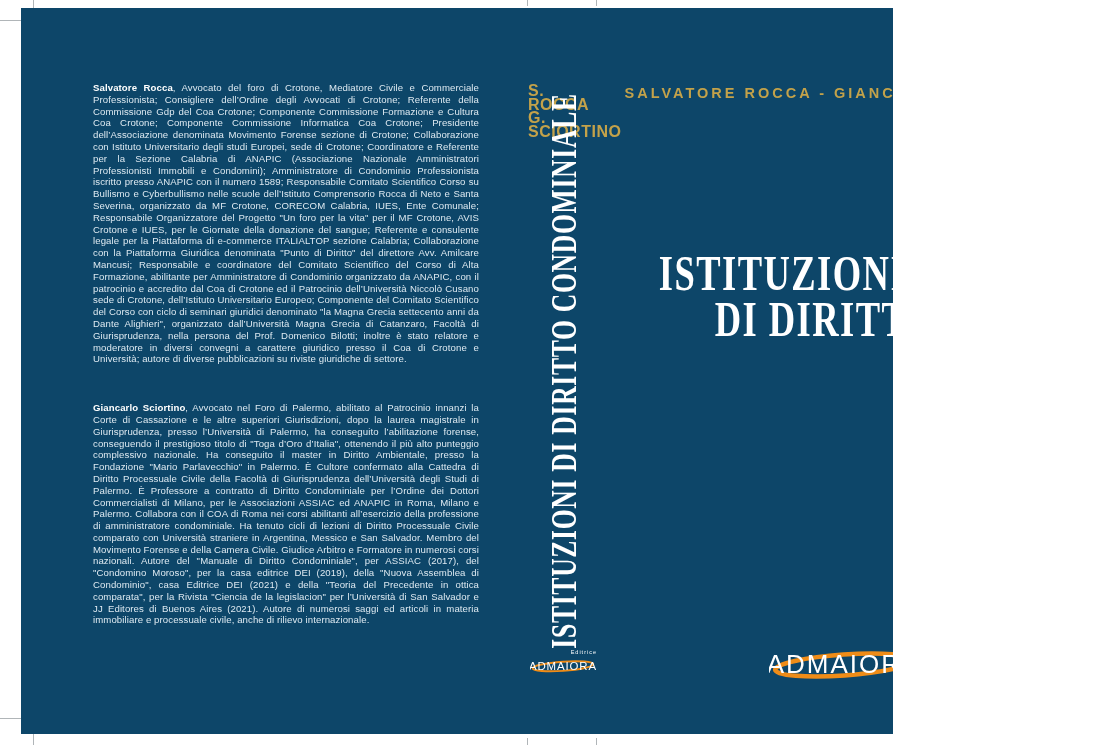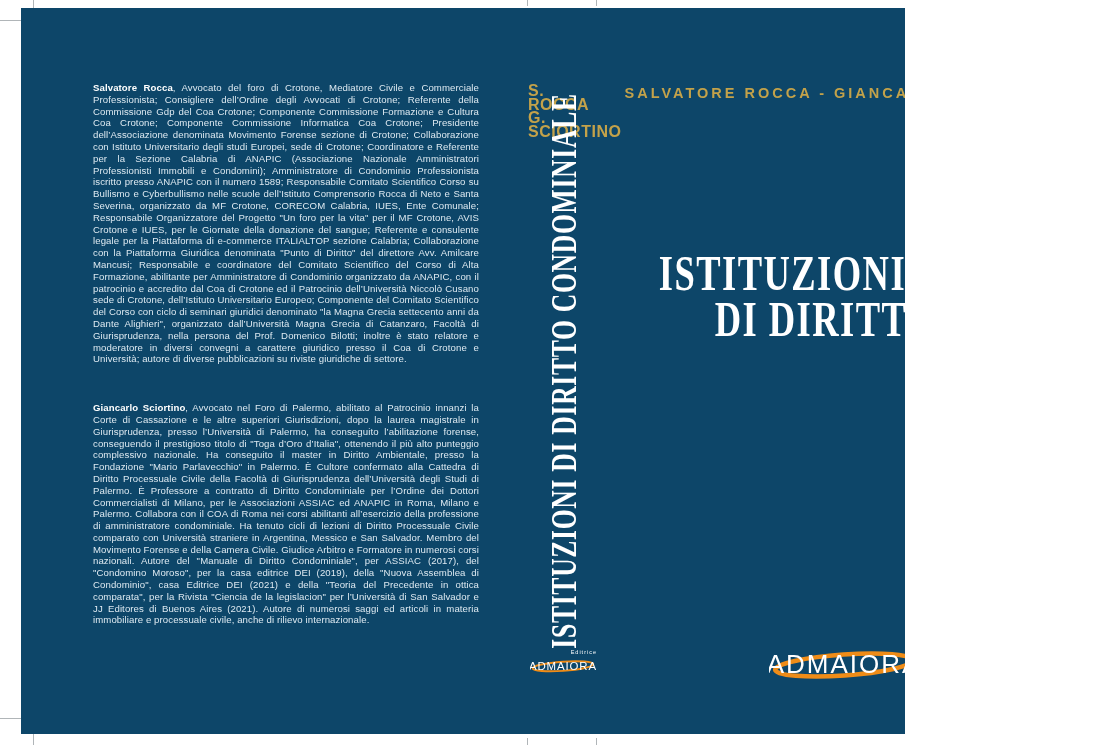--- a/index.html
+++ b/index.html
@@ -1,18 +1,18 @@
 <!DOCTYPE html>
 <html><head>
 <meta charset="utf-8">
 <style>
   html,body{margin:0;padding:0;background:#ffffff;}
   .page{
     position:relative;width:893px;height:745px;background:#ffffff;
-    font-family:"Liberation Sans",sans-serif;overflow:hidden;padding-left:12px;
+    font-family:"Liberation Sans",sans-serif;overflow:hidden;
   }
   
   .cover{
     position:absolute;left:21px;top:8px;width:1083px;height:726px;
     background:#0d4669;
   }
   
   .mark{position:absolute;background:#b0b5b8;}
   .mark-v{width:1px;}
   .mark-h{height:1px;}

